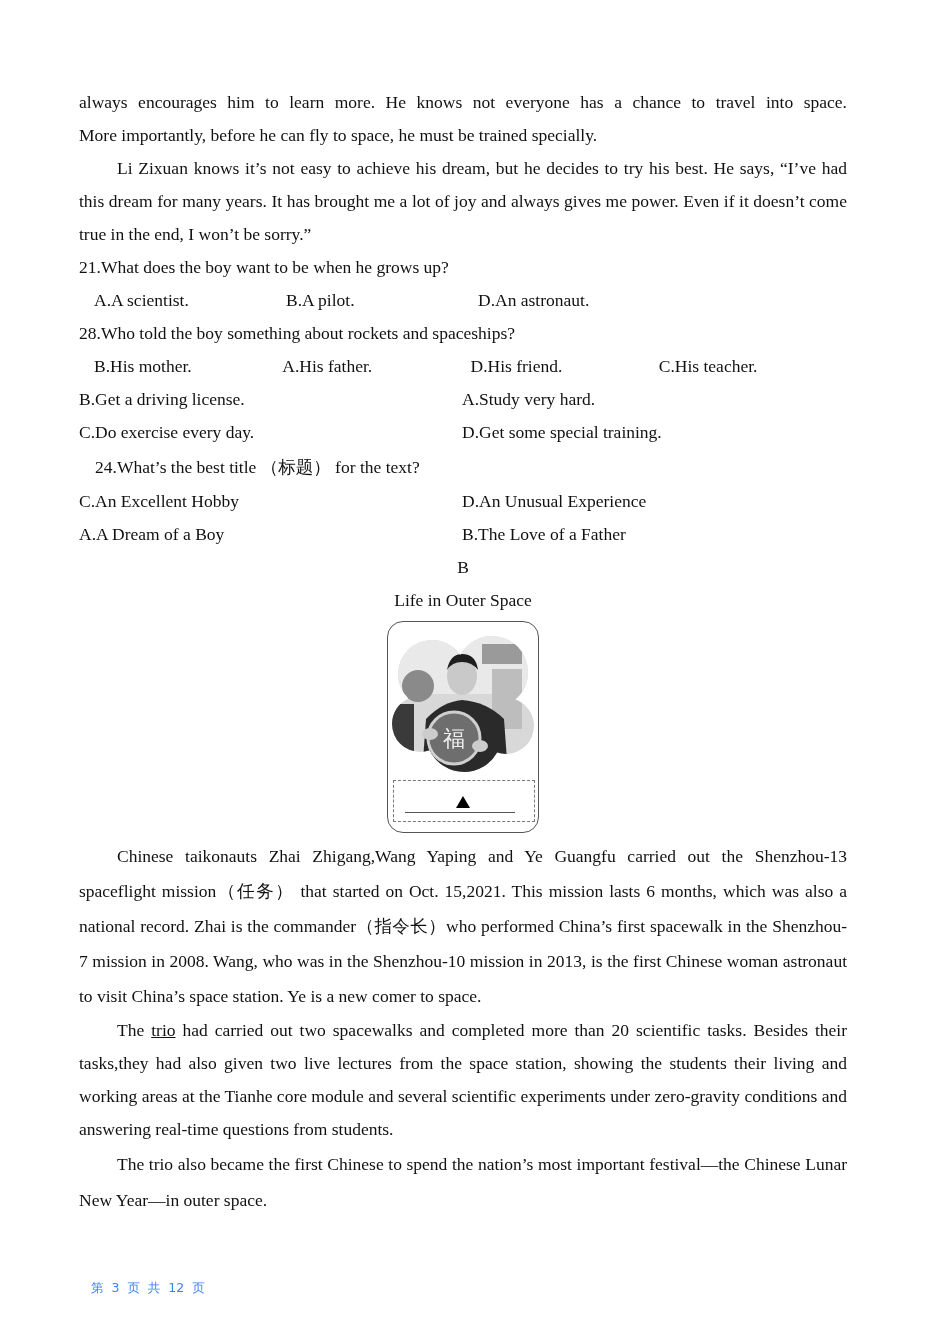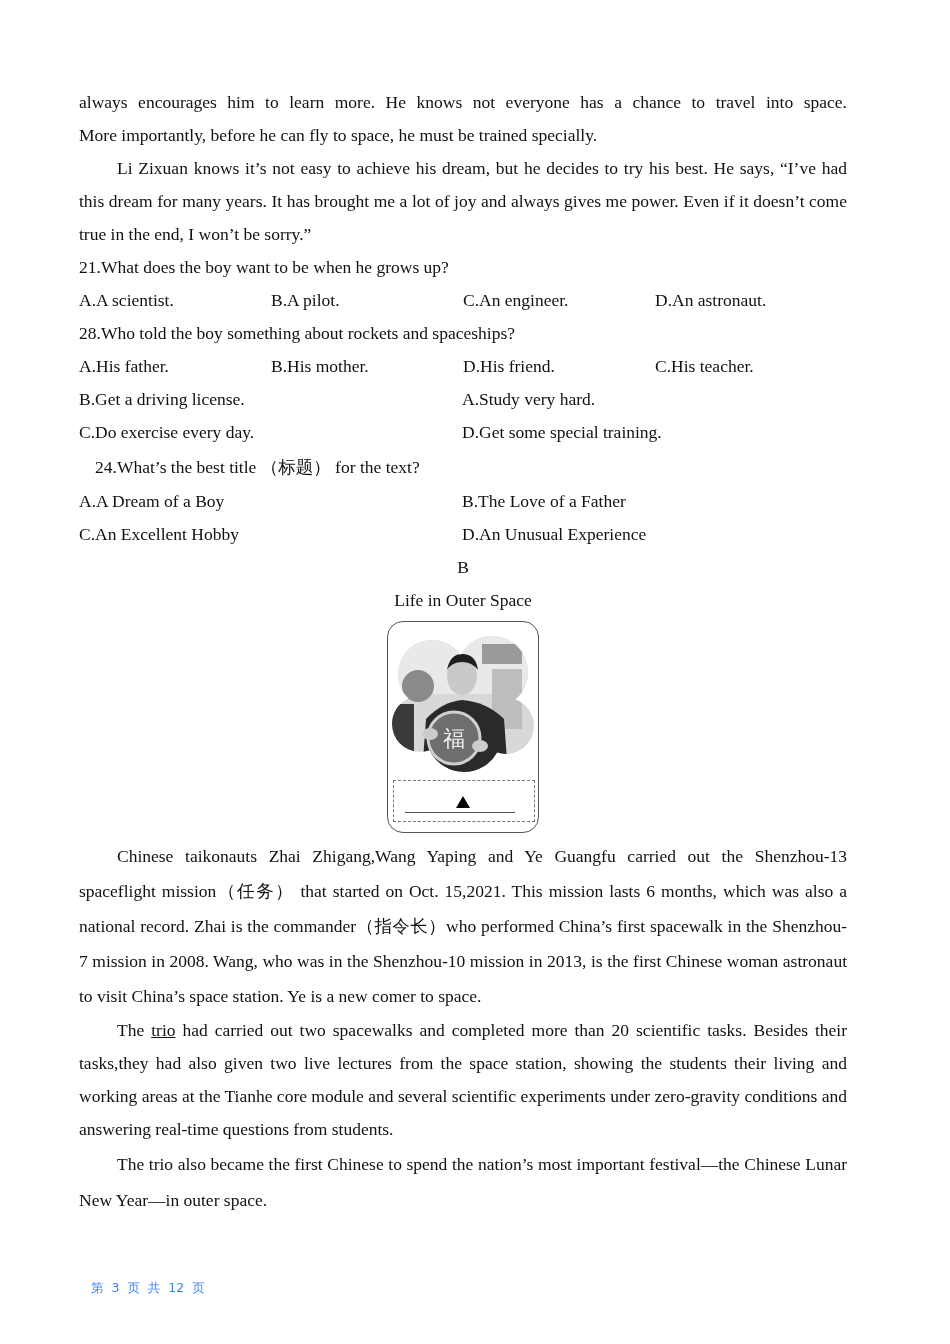--- a/index.html
+++ b/index.html
@@ -2,21 +2,21 @@
 <html><head>
 <meta charset="utf-8">
 <style>
   html, body { margin: 0; padding: 0; background: #ffffff; }
   body { width: 950px; height: 1344px; position: relative; overflow: hidden;
          font-family: "Liberation Serif", "DejaVu Serif", serif; color: #111; }
   .page { position: absolute; left: 79px; top: 86px; width: 768px; }
   .line { font-size: 17.5px; line-height: 33px; height: 33px; white-space: nowrap; }
   .para { font-size: 17.5px; line-height: 33px; text-align: justify; text-align-last: left; }
   .indent { text-indent: 38px; }
-  .opts4 { display: flex; font-size: 17.5px; line-height: 33px; height: 33px; }
+  .opts4 { display: flex; font-size: 17.5px; line-height: 33px; height: 33px; margin-left: 15px; }
   .opts4 span { width: 192px; }
   .opts2 { display: flex; font-size: 17.5px; line-height: 33px; height: 33px; }
   .opts2 span { width: 383px; }
   .center { text-align: center; font-size: 17.5px; line-height: 33px; height: 33px; }
   .u { text-decoration: underline; }
   .figure-wrap { display: flex; justify-content: center; margin: 4px 0 6px 0; }
   .figure { width: 152px; height: 212px; border: 1.5px solid #555; border-radius: 16px;
             position: relative; box-sizing: border-box; background: #fff; }
   .photo { position: absolute; left: 4px; top: 12px; width: 142px; height: 140px; }
   .caption-box { position: absolute; left: 5px; top: 158px; width: 142px; height: 42px;
@@ -34,49 +34,48 @@
 <div class="page">
 
   <div class="line" style="text-align:justify;text-align-last:justify;">always encourages him to learn more. He knows not everyone has a chance to travel into space.</div>
   <div class="line">More importantly, before he can fly to space, he must be trained specially.</div>
   <div class="para indent">Li Zixuan knows it’s not easy to achieve his dream, but he decides to try his best. He says, “I’ve had this dream for many years. It has brought me a lot of joy and always gives me power. Even if it doesn’t come true in the end, I won’t be sorry.”</div>
 
   <div class="line">21.What does the boy want to be when he grows up?</div>
   <div class="opts4">
     <span>A.A scientist.</span>
     <span>B.A pilot.</span>
-    <span>C.An engineer.</span>
     <span>D.An astronaut.</span>
   </div>
 
   <div class="line">28.Who told the boy something about rockets and spaceships?</div>
   <div class="opts4">
+    <span>B.His mother.</span>
     <span>A.His father.</span>
-    <span>B.His mother.</span>
     <span>D.His friend.</span>
     <span>C.His teacher.</span>
   </div>
 
   <div class="opts2">
     <span>B.Get a driving license.</span>
     <span>A.Study very hard.</span>
   </div>
   <div class="opts2">
     <span>C.Do exercise every day.</span>
     <span>D.Get some special training.</span>
   </div>
 
   <div class="line" style="height:36px;line-height:36px;margin-left:16px;">24.What’s the best title （标题） for the text?</div>
   <div class="opts2">
+    <span>C.An Excellent Hobby</span>
+    <span>D.An Unusual Experience</span>
+  </div>
+  <div class="opts2">
     <span>A.A Dream of a Boy</span>
     <span>B.The Love of a Father</span>
-  </div>
-  <div class="opts2">
-    <span>C.An Excellent Hobby</span>
-    <span>D.An Unusual Experience</span>
   </div>
 
   <div class="center">B</div>
   <div class="center">Life in Outer Space</div>
 
   <div class="figure-wrap">
     <div class="figure">
       <svg class="photo" viewBox="0 0 142 140" xmlns="http://www.w3.org/2000/svg">
         <defs>
           <clipPath id="cloud">

